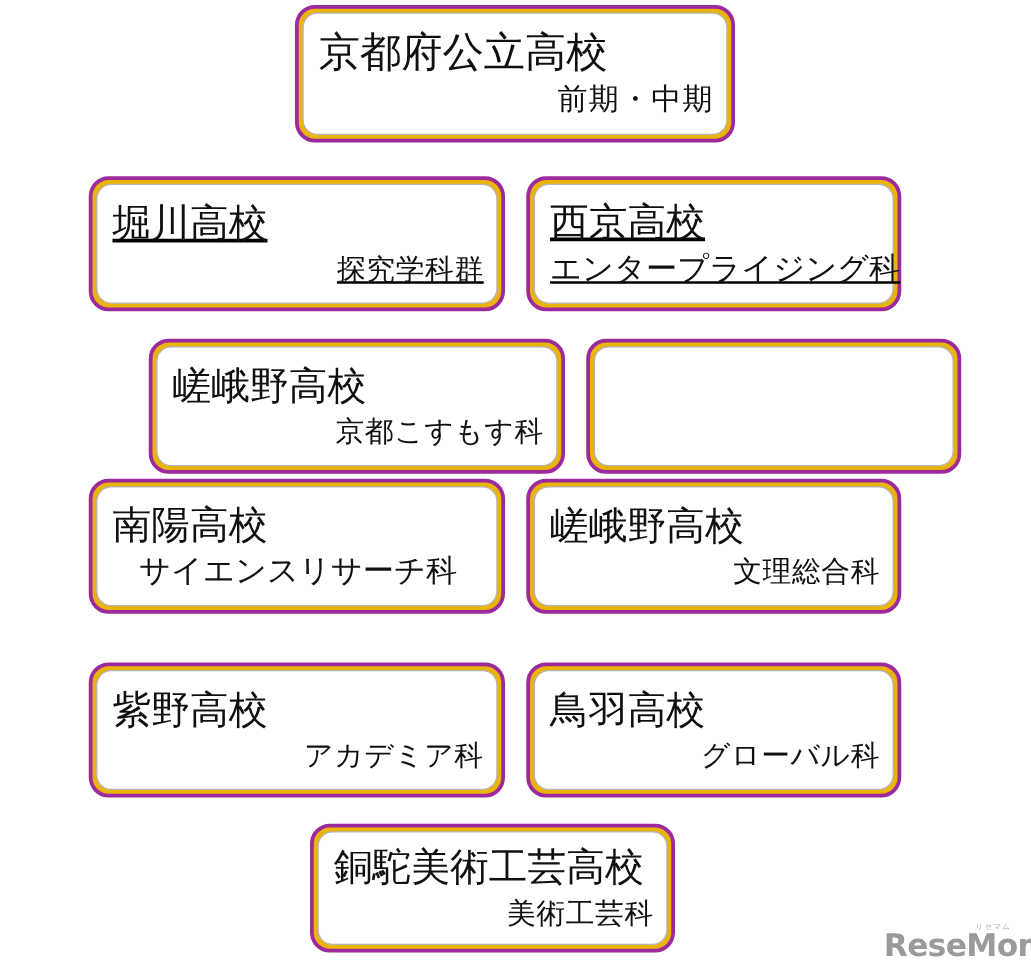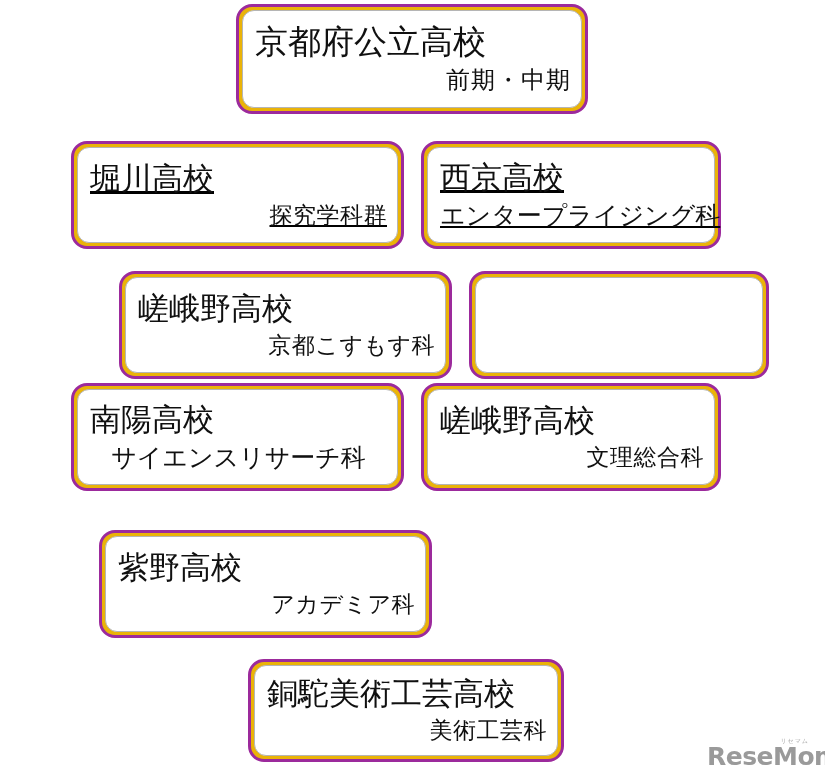--- a/index.html
+++ b/index.html
@@ -80,26 +80,26 @@
   #header-card .course-name { font-size: 24px; letter-spacing: 1px; }
 
   
   .card.left-col  { left: 71px;  width: 333px; }
   .card.right-col { left: 421px; width: 300px; }
   .card.row-h     { height: 108px; }
 
   .r1 { top: 141px; text-decoration: underline; }
   .r2 { top: 271px; margin-left: 48px; }
   .r3 { top: 383px; }
-  .r4 { top: 530px; margin-left: 28px; }
+  .r4 { top: 530px; }
 
   #bottom-card {
     left: 248px;
     top: 659px;
-    width: 316px;
+    width: 292px;
     height: 103px;
   }
 
   
   #watermark {
     position: absolute;
     left: 707px;
     top: 739px;
     width: 110px;
     height: 30px;
@@ -173,20 +173,26 @@
       <div class="course-name">文理総合科</div>
     </div>
   </div>
 
   <div class="card left-col row-h r4">
     <div class="card-inner">
       <div class="school-name">紫野高校</div>
       <div class="course-name">アカデミア科</div>
     </div>
   </div>
+  <div class="card right-col row-h r4">
+    <div class="card-inner">
+      <div class="school-name">鳥羽高校</div>
+      <div class="course-name">グローバル科</div>
+    </div>
+  </div>
 
   <div class="card" id="bottom-card">
     <div class="card-inner">
       <div class="school-name">銅駝美術工芸高校</div>
       <div class="course-name">美術工芸科</div>
     </div>
   </div>
 
   <div id="watermark">
     <span class="wm-ruby">リセマム</span>

